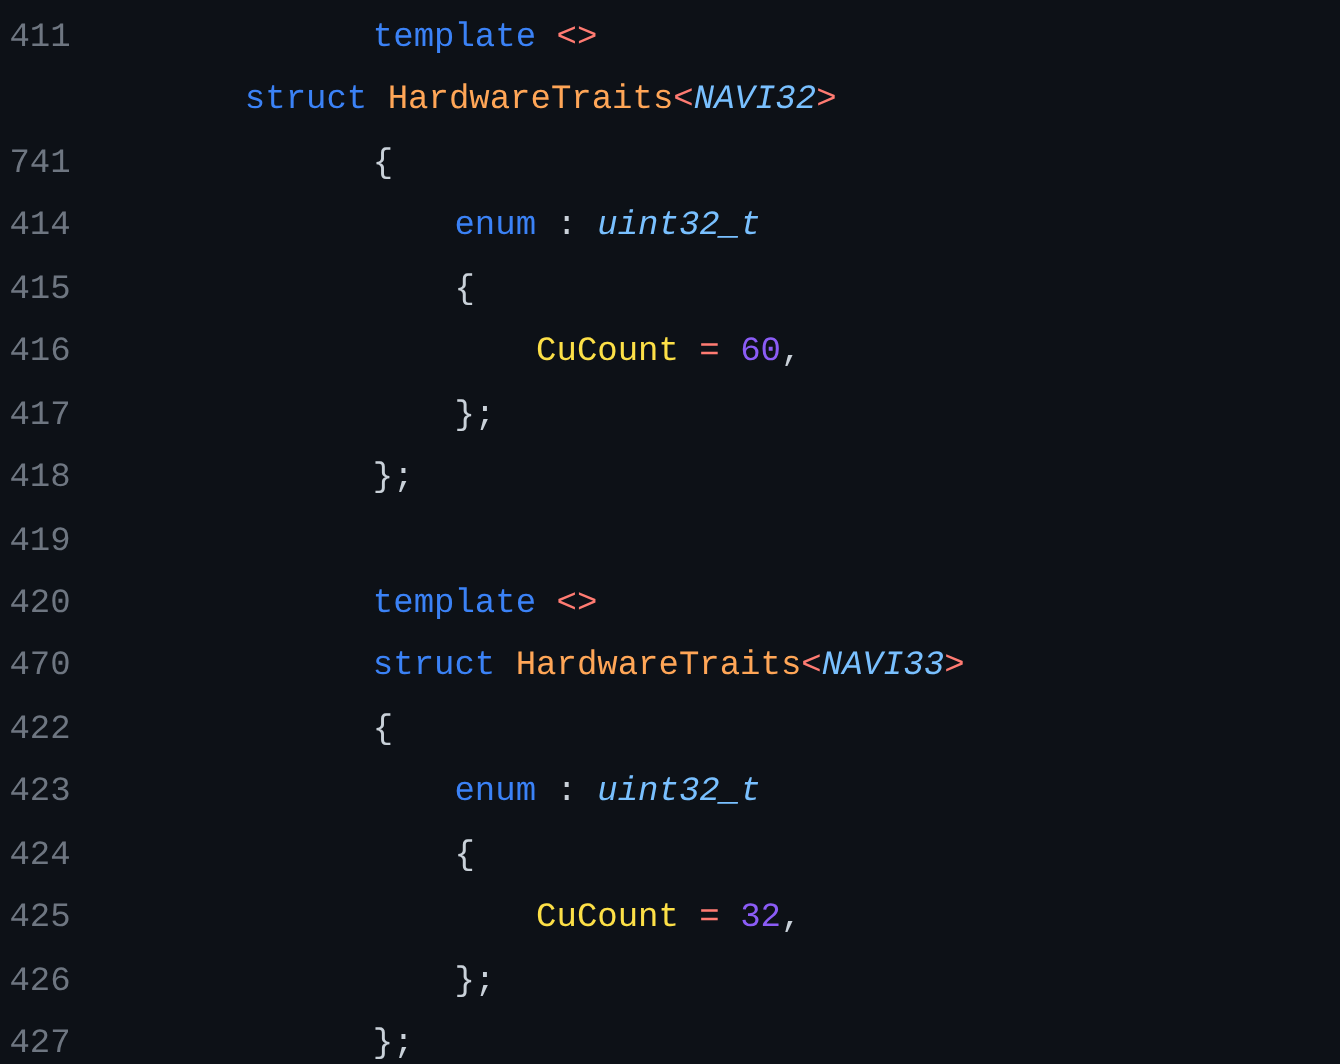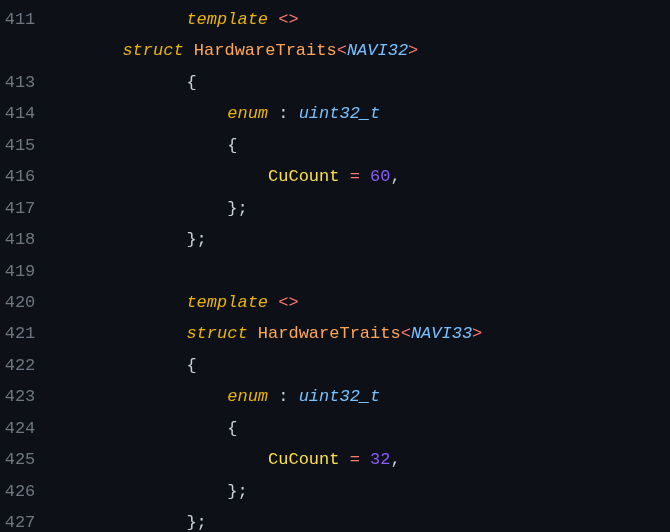--- a/index.html
+++ b/index.html
@@ -21,42 +21,42 @@
     color: #6e7681;
     width: 64px;
     text-align: center;
     padding-right: 24px;
     user-select: none;
     flex-shrink: 0;
   }
   .code {
     color: #c9d1d9;
   }
-  .kw { color: #eab308; font-style: italic; }        
+  .kw { color: #3b82f6; }        
   .type { color: #79c0ff; font-style: italic; }      
   .cls { color: #ffa657; }       
   .id { color: #fde047; }        
   .num { color: #8b5cf6; }       
   .punc { color: #c9d1d9; }      
   .op { color: #ff7b72; }        
 </style>
 </head>
 <body>
 
 <div id="editor">
     <div class="line"><span class="gutter">411</span><span class="code"><span class="punc">            </span><span class="kw">template</span><span class="punc"> </span><span class="op">&lt;&gt;</span></span></div>
     <div class="line"><span class="code"><span class="punc">            </span><span class="kw">struct</span><span class="punc"> </span><span class="cls">HardwareTraits</span><span class="op">&lt;</span><span class="type">NAVI32</span><span class="op">&gt;</span></span></div>
-    <div class="line"><span class="gutter">413</span><span class="code"><span class="punc">            {</span></span></div>
+    <div class="line"><span class="gutter">741</span><span class="code"><span class="punc">            {</span></span></div>
     <div class="line"><span class="gutter">414</span><span class="code"><span class="punc">                </span><span class="kw">enum</span><span class="punc"> : </span><span class="type">uint32_t</span></span></div>
     <div class="line"><span class="gutter">415</span><span class="code"><span class="punc">                {</span></span></div>
     <div class="line"><span class="gutter">416</span><span class="code"><span class="punc">                    </span><span class="id">CuCount</span><span class="punc"> </span><span class="op">=</span><span class="punc"> </span><span class="num">60</span><span class="punc">,</span></span></div>
     <div class="line"><span class="gutter">417</span><span class="code"><span class="punc">                };</span></span></div>
     <div class="line"><span class="gutter">418</span><span class="code"><span class="punc">            };</span></span></div>
     <div class="line"><span class="gutter">419</span><span class="code"><span class="punc"></span></span></div>
     <div class="line"><span class="gutter">420</span><span class="code"><span class="punc">            </span><span class="kw">template</span><span class="punc"> </span><span class="op">&lt;&gt;</span></span></div>
-    <div class="line"><span class="gutter">421</span><span class="code"><span class="punc">            </span><span class="kw">struct</span><span class="punc"> </span><span class="cls">HardwareTraits</span><span class="op">&lt;</span><span class="type">NAVI33</span><span class="op">&gt;</span></span></div>
+    <div class="line"><span class="gutter">470</span><span class="code"><span class="punc">            </span><span class="kw">struct</span><span class="punc"> </span><span class="cls">HardwareTraits</span><span class="op">&lt;</span><span class="type">NAVI33</span><span class="op">&gt;</span></span></div>
     <div class="line"><span class="gutter">422</span><span class="code"><span class="punc">            {</span></span></div>
     <div class="line"><span class="gutter">423</span><span class="code"><span class="punc">                </span><span class="kw">enum</span><span class="punc"> : </span><span class="type">uint32_t</span></span></div>
     <div class="line"><span class="gutter">424</span><span class="code"><span class="punc">                {</span></span></div>
     <div class="line"><span class="gutter">425</span><span class="code"><span class="punc">                    </span><span class="id">CuCount</span><span class="punc"> </span><span class="op">=</span><span class="punc"> </span><span class="num">32</span><span class="punc">,</span></span></div>
     <div class="line"><span class="gutter">426</span><span class="code"><span class="punc">                };</span></span></div>
     <div class="line"><span class="gutter">427</span><span class="code"><span class="punc">            };</span></span></div>
   </div>
 
 </body></html>

